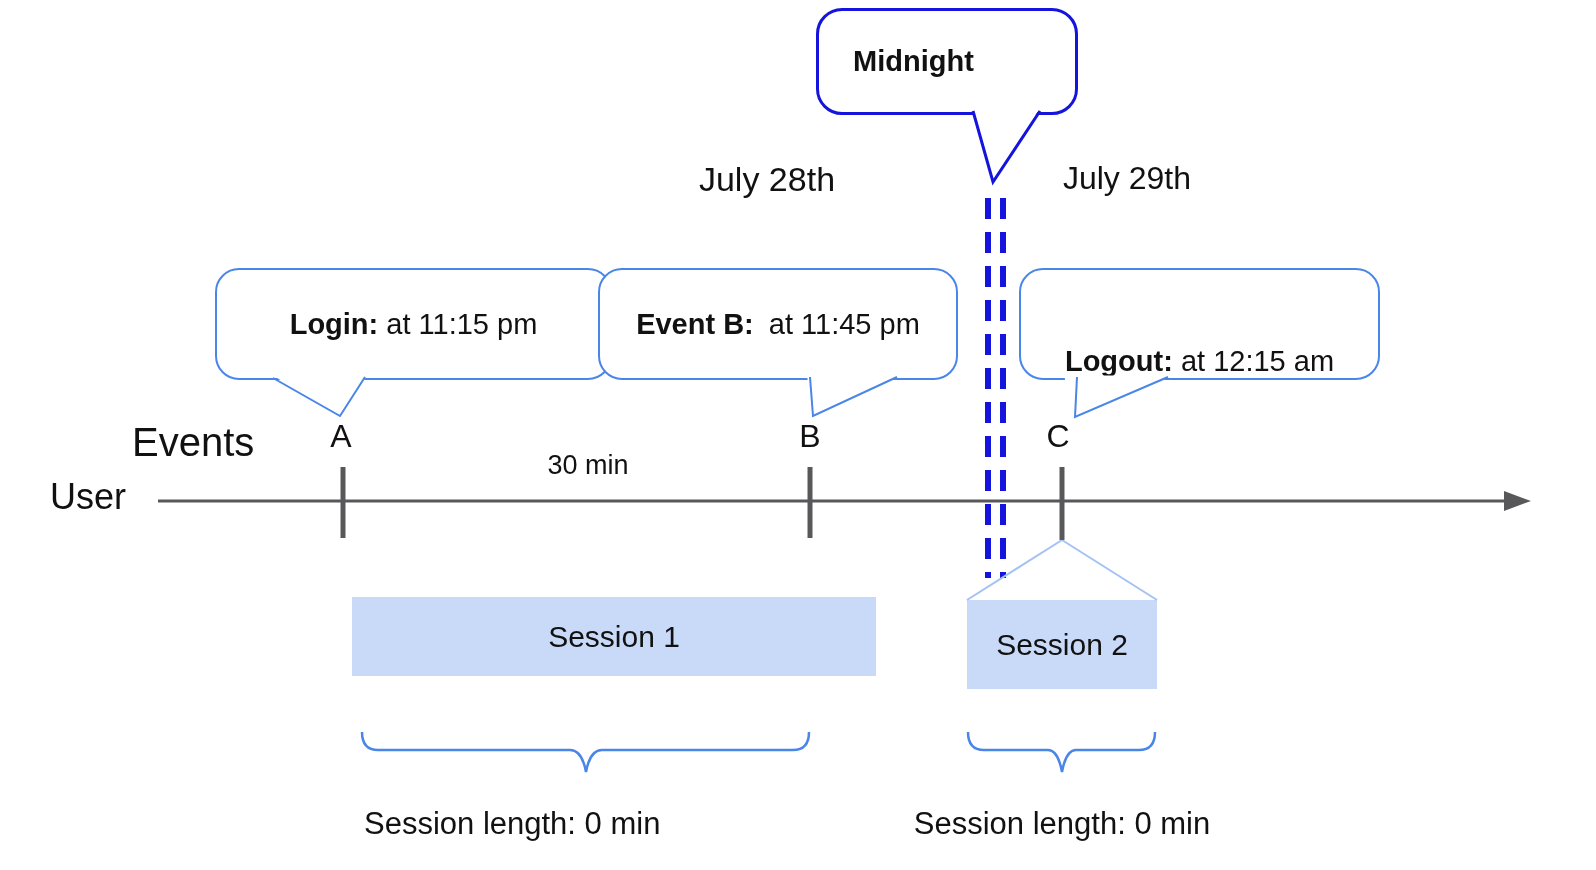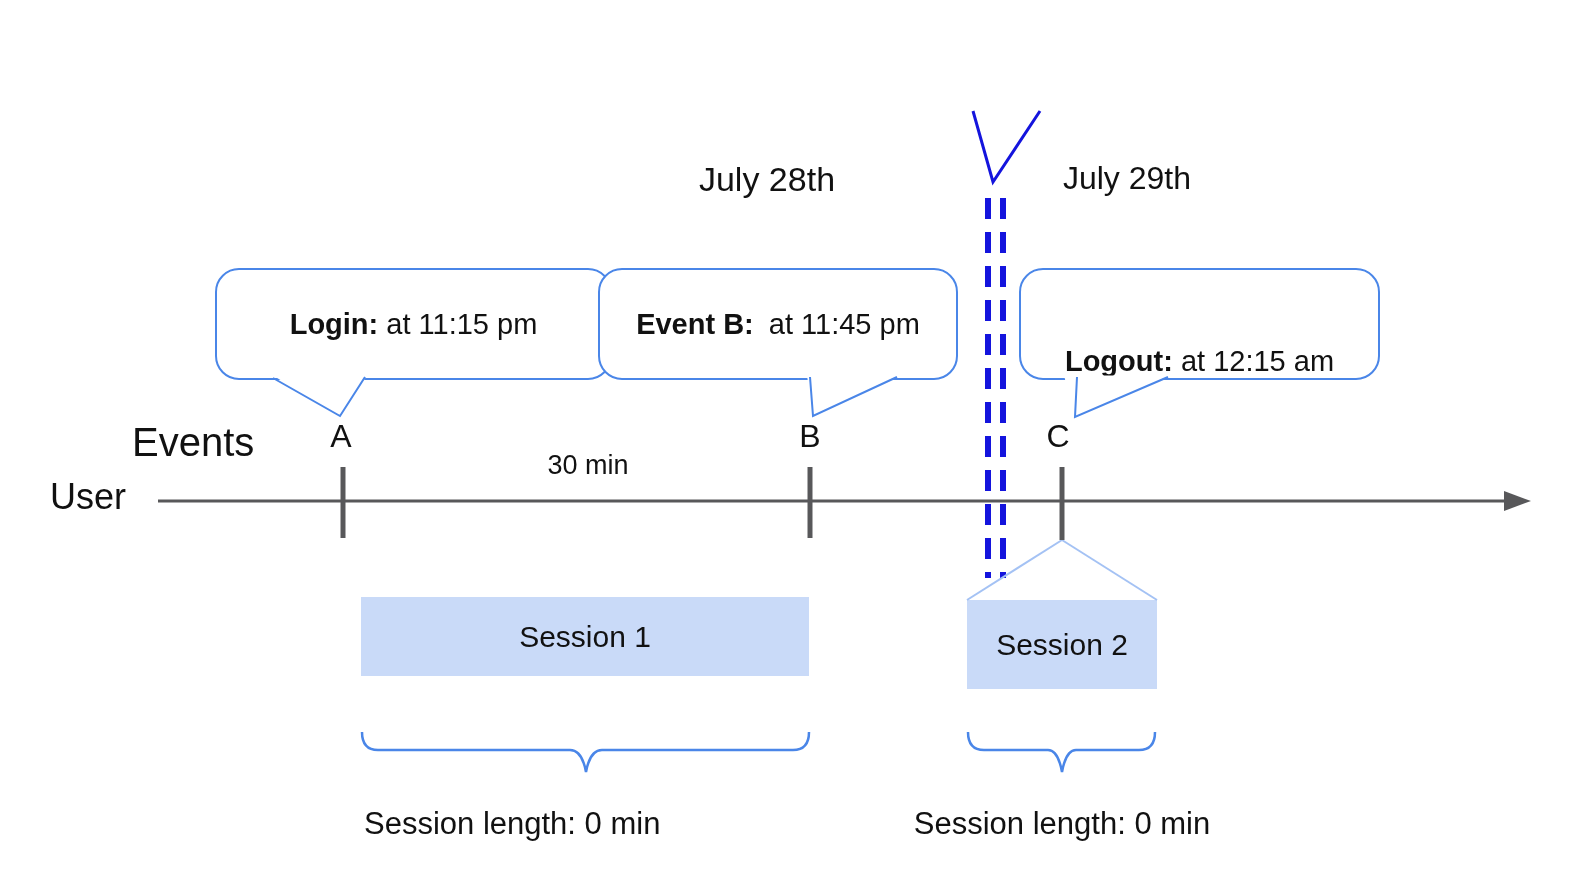--- a/index.html
+++ b/index.html
@@ -29,20 +29,23 @@
     display:flex;align-items:center;justify-content:center;
     font-size:30px;color:#111111;white-space:nowrap;
   }
   #overlay{position:absolute;left:0;top:0;pointer-events:none;}
 </style>
 </head>
 <body>
 
 <div id="canvas">
 
+  <div class="bubble-midnight" style="left:816px;top:8px;width:262px;height:107px;">
+    <span class="txt">Midnight</span>
+  </div>
 
   <div class="abs txt ctr" style="left:767px;top:160px;font-size:34px;">July 28th</div>
   <div class="abs txt ctr" style="left:1127px;top:160px;font-size:32px;">July 29th</div>
 
   <div class="bubble" style="left:215px;top:268px;width:397px;height:112px;">
     <span class="b">Login:</span>
       <span class="rest"> at 11:15 pm</span>
   </div>
   <div class="bubble" style="left:598px;top:268px;width:360px;height:112px;gap:7px;">
     <span class="b">Event B:</span>
@@ -53,21 +56,21 @@
       <span class="rest"> at 12:15 am</span>
   </div>
 
   <div class="abs txt" style="left:132px;top:420px;font-size:40px;">Events</div>
   <div class="abs txt ctr" style="left:341px;top:418px;font-size:32px;">A</div>
   <div class="abs txt ctr" style="left:810px;top:418px;font-size:32px;">B</div>
   <div class="abs txt ctr" style="left:1058px;top:418px;font-size:32px;">C</div>
   <div class="abs txt ctr" style="left:588px;top:450px;font-size:27px;">30 min</div>
   <div class="abs txt" style="left:50px;top:476px;font-size:36px;">User</div>
 
-  <div class="session-box" style="left:361px;top:597px;width:448px;height:79px;">
+  <div class="session-box" style="left:352px;top:597px;width:524px;height:79px;">
     <span>Session 1</span>
   </div>
   <div class="session-box" style="left:967px;top:600px;width:190px;height:89px;text-align:right;">
     <span>Session 2</span>
   </div>
 
   <div class="abs txt" style="left:364px;top:806px;font-size:31px;">Session length: 0 min</div>
   <div class="abs txt ctr" style="left:1062px;top:806px;font-size:31px;">Session length: 0 min</div>
 
   <svg id="overlay" width="1596" height="870" viewBox="0 0 1596 870">

